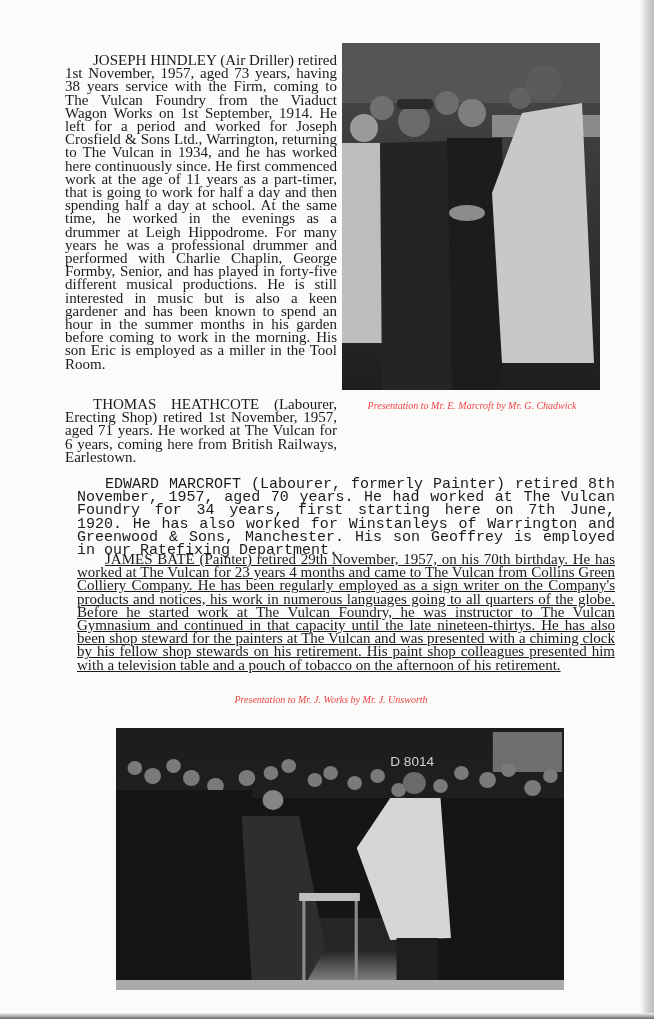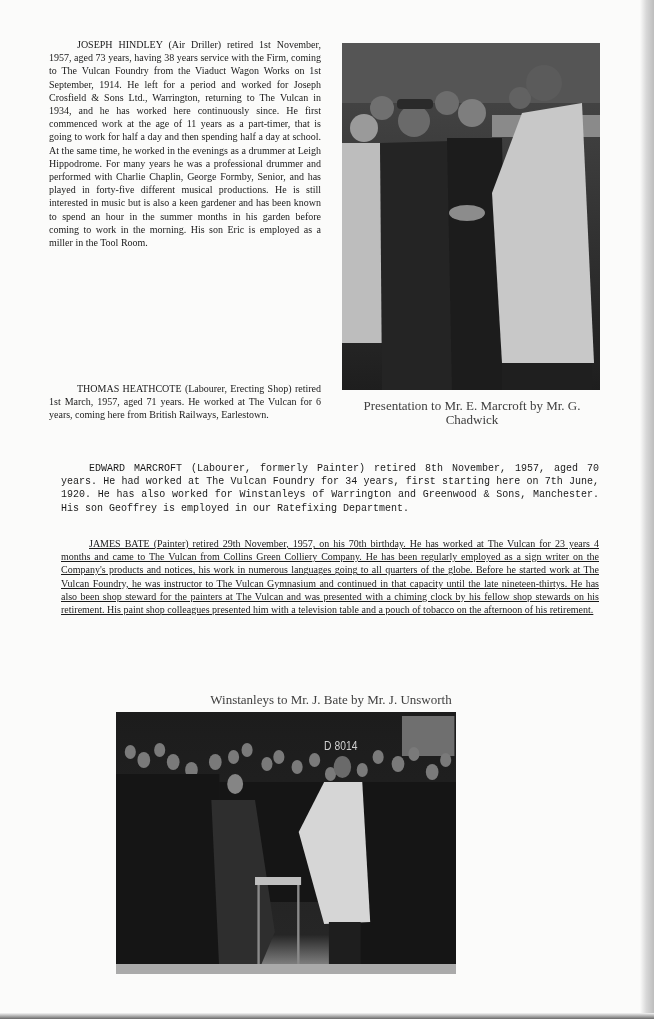--- a/index.html
+++ b/index.html
@@ -11,38 +11,38 @@
     }
     .page-edge {
       position:absolute; top:0; right:0; width:14px; height:1019px;
       background:linear-gradient(to right, #fbfbfa 0%, #d8d8d8 45%, #bdbdbd 100%);
     }
     .bottom-edge {
       position:absolute; left:0; bottom:0; width:654px; height:6px;
       background:linear-gradient(to bottom, #f4f4f4, #6a6a6a);
     }
     .para {
-      position:absolute; margin:0;
-      font-size:10px; line-height:13.2px;
+      position:absolute; margin:16px;
+      font-size:15px; line-height:13.2px;
       text-align:justify; text-indent:28px;
       hyphens:manual;
     }
     #p1 { left:49px; top:38px; width:272px; }
     #p2 { left:49px; top:382px; width:272px; }
     #p3 { left:61px; top:462px; width:538px;font-family:Liberation Mono, monospace; }
     #p4 { left:61px; top:537px; width:538px;text-decoration:underline; }
     .caption {
-      position:absolute; margin:0; text-align:center;
-      font-size:13px; line-height:13.5px; color:#404040;
+      position:absolute; margin:0; font-style:italic; text-align:center;
+      font-size:10px; line-height:13.5px; color:#ef4444;
     }
     #cap1 { left:342px; top:399px; width:260px; }
     #cap2 { left:116px; top:693px; width:430px; }
     .photo { position:absolute; overflow:hidden; background:#2b2b2b; }
     #photo1 { left:342px; top:43px; width:258px; height:347px; background:#3a3a3a; }
-    #photo2 { left:116px; top:712px; width:340px; height:262px; background:#7dd3fc; }
+    #photo2 { left:116px; top:728px; width:448px; height:262px; background:#7dd3fc; }
     .photo svg { display:block; width:100%; height:100%; }
   </style>
 </head>
 <body>
 
 <div class="page-edge"></div>
 <div class="bottom-edge"></div>
 
 <p class="para" id="p1">JOSEPH HINDLEY (Air Driller) retired 1st November, 1957, aged 73 years, having 38 years service with the Firm, coming to The Vulcan Foundry from the Viaduct Wagon Works on 1st September, 1914. He left for a period and worked for Joseph Crosfield &amp; Sons Ltd., Warrington, returning to The Vulcan in 1934, and he has worked here continu­ously since.  He first commenced work at the age of 11 years as a part-timer, that is going to work for half a day and then spending half a day at school.  At the same time, he worked in the evenings as a drummer at Leigh Hippodrome.  For many years he was a professional drum­mer and performed with Charlie Chaplin, George Formby, Senior, and has played in forty-five different musical productions. He is still interested in music but is also a keen gardener and has been known to spend an hour in the summer months in his garden before coming to work in the morning.  His son Eric is employed as a miller in the Tool Room.</p>
 
@@ -72,25 +72,25 @@
 
     <circle cx="202" cy="40" r="18" fill="#5b5b5b"></circle>
     <path d="M150 150 L180 70 L240 60 L252 320 L160 320 Z" fill="#c8c8c8"></path>
     <path d="M160 320 L250 320 L250 347 L160 347 Z" fill="#1f1f1f"></path>
     <ellipse cx="125" cy="170" rx="18" ry="8" fill="#8c8c8c"></ellipse>
   </svg>
 </div>
 
 <p class="caption" id="cap1">Presentation to Mr. E. Marcroft by Mr. G. Chadwick</p>
 
-<p class="para" id="p2">THOMAS HEATHCOTE (Labourer, Erecting Shop) retired 1st March, 1957, aged 71 years.  He worked at The Vulcan for 6 years, coming here from British Railways, Earlestown.</p>
+<p class="para" id="p2">THOMAS HEATHCOTE (Labourer, Erecting Shop) retired 1st November, 1957, aged 71 years.  He worked at The Vulcan for 6 years, coming here from British Railways, Earlestown.</p>
 <p class="para" id="p3">EDWARD MARCROFT (Labourer, formerly Painter) retired 8th November, 1957, aged 70 years. He had worked at The Vulcan Foundry for 34 years, first starting here on 7th June, 1920.  He has also worked for Winstanleys of Warrington and Greenwood &amp; Sons, Manchester.  His son Geoffrey is employed in our Ratefixing Department.</p>
 <p class="para" id="p4">JAMES BATE (Painter) retired 29th November, 1957, on his 70th birthday.  He has worked at The Vulcan for 23 years 4 months and came to The Vulcan from Collins Green Colliery Company.  He has been regularly employed as a sign writer on the Company's products and notices, his work in numerous languages going to all quarters of the globe.  Before he started work at The Vulcan Foundry, he was instructor to The Vulcan Gymnasium and continued in that capacity until the late nineteen-thirtys.  He has also been shop steward for the painters at The Vulcan and was presented with a chiming clock by his fellow shop stewards on his retirement. His paint shop colleagues presented him with a television table and a pouch of tobacco on the afternoon of his retirement.</p>
 
-<p class="caption" id="cap2">Winstanleys to Mr. J. Bate by Mr. J. Unsworth</p>
+<p class="caption" id="cap2">Presentation to Mr. J. Works by Mr. J. Unsworth</p>
 
 <div class="photo" id="photo2">
   <svg viewBox="0 0 428 262" preserveAspectRatio="none">
     <defs>
       <linearGradient id="bg2" x1="0" y1="0" x2="0" y2="1">
         <stop offset="0" stop-color="#1c1c1c"></stop>
         <stop offset="0.85" stop-color="#262626"></stop>
         <stop offset="1" stop-color="#9a9a9a"></stop>
       </linearGradient>
     </defs>

